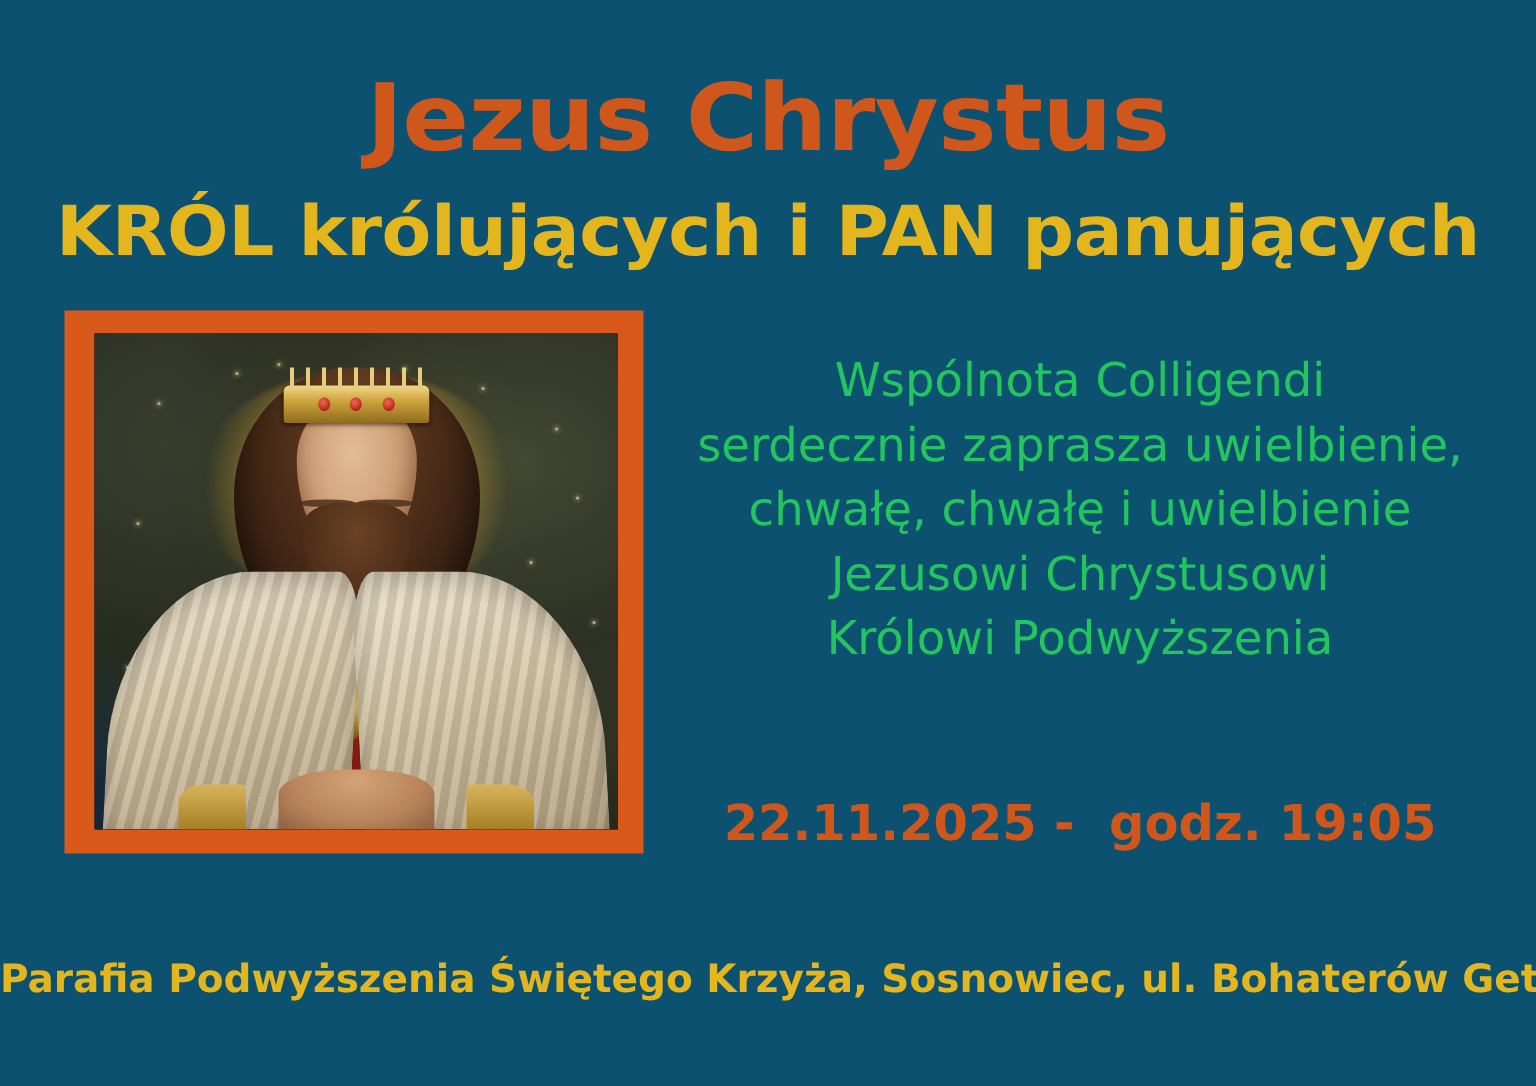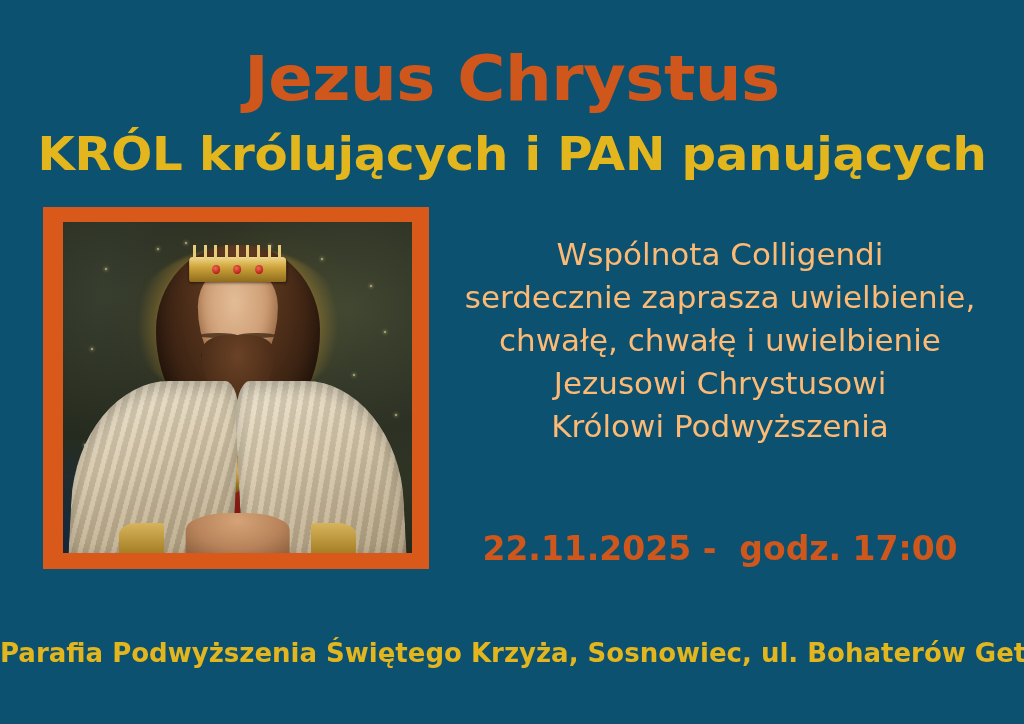--- a/index.html
+++ b/index.html
@@ -233,21 +233,21 @@
   #invite {
     position:absolute;
     left:455px; top:233px;
     width:530px;
     text-align:center;
   }
   #invite .line {
     font-family:"DejaVu Sans", sans-serif;
     font-size:31px;
     line-height:43px;
-    color:#fdba74;
+    color:#22c55e;
     white-space:nowrap;
     text-align:center;
   }
   #datetime {
     position:absolute;
     left:455px; top:529px;
     width:530px;
     text-align:center;
     font-family:"DejaVu Sans", sans-serif;
     font-weight:700;
@@ -324,17 +324,17 @@
   </div>
 
   <div id="invite">
     <div class="line">Wspólnota Colligendi</div>
     <div class="line">serdecznie zaprasza uwielbienie,</div>
     <div class="line">chwałę, chwałę i uwielbienie</div>
     <div class="line">Jezusowi Chrystusowi</div>
     <div class="line">Królowi Podwyższenia</div>
   </div>
 
-  <div id="datetime">22.11.2025 -  godz. 17:00</div>
+  <div id="datetime">22.11.2025 -  godz. 19:05</div>
 
   <div id="footer">Parafia Podwyższenia Świętego Krzyża, Sosnowiec, ul. Bohaterów Getta 31</div>
 
 </div>
 
 </body></html>

